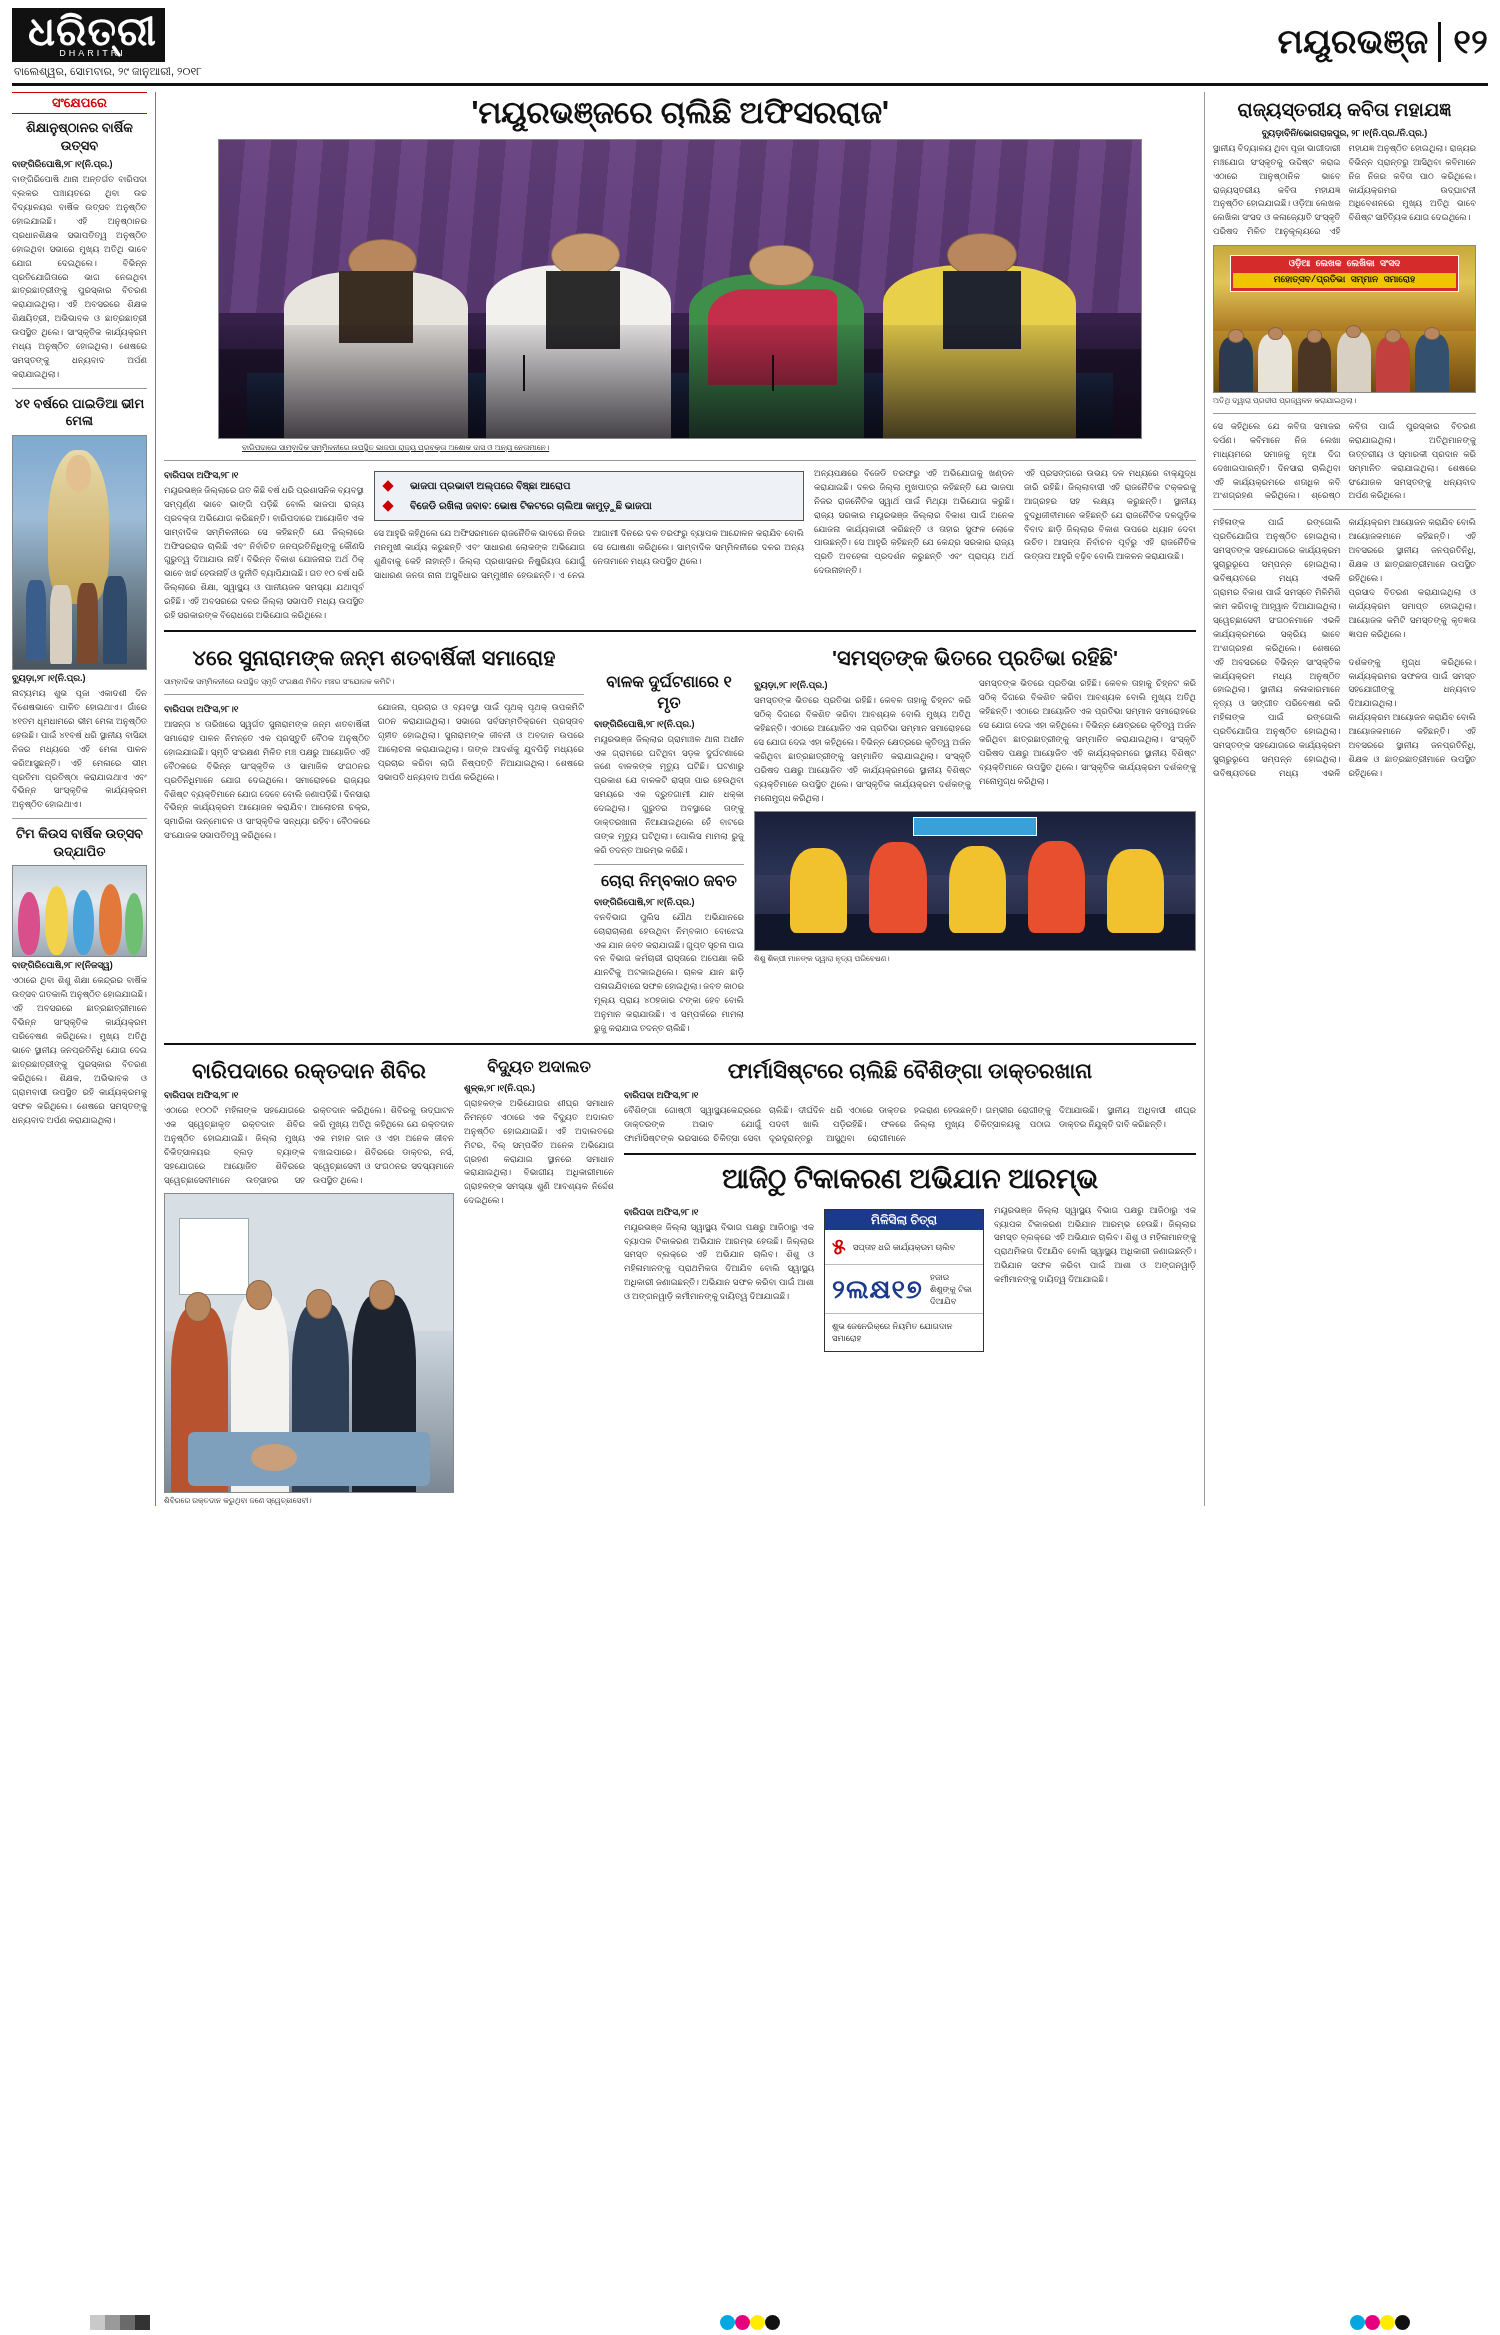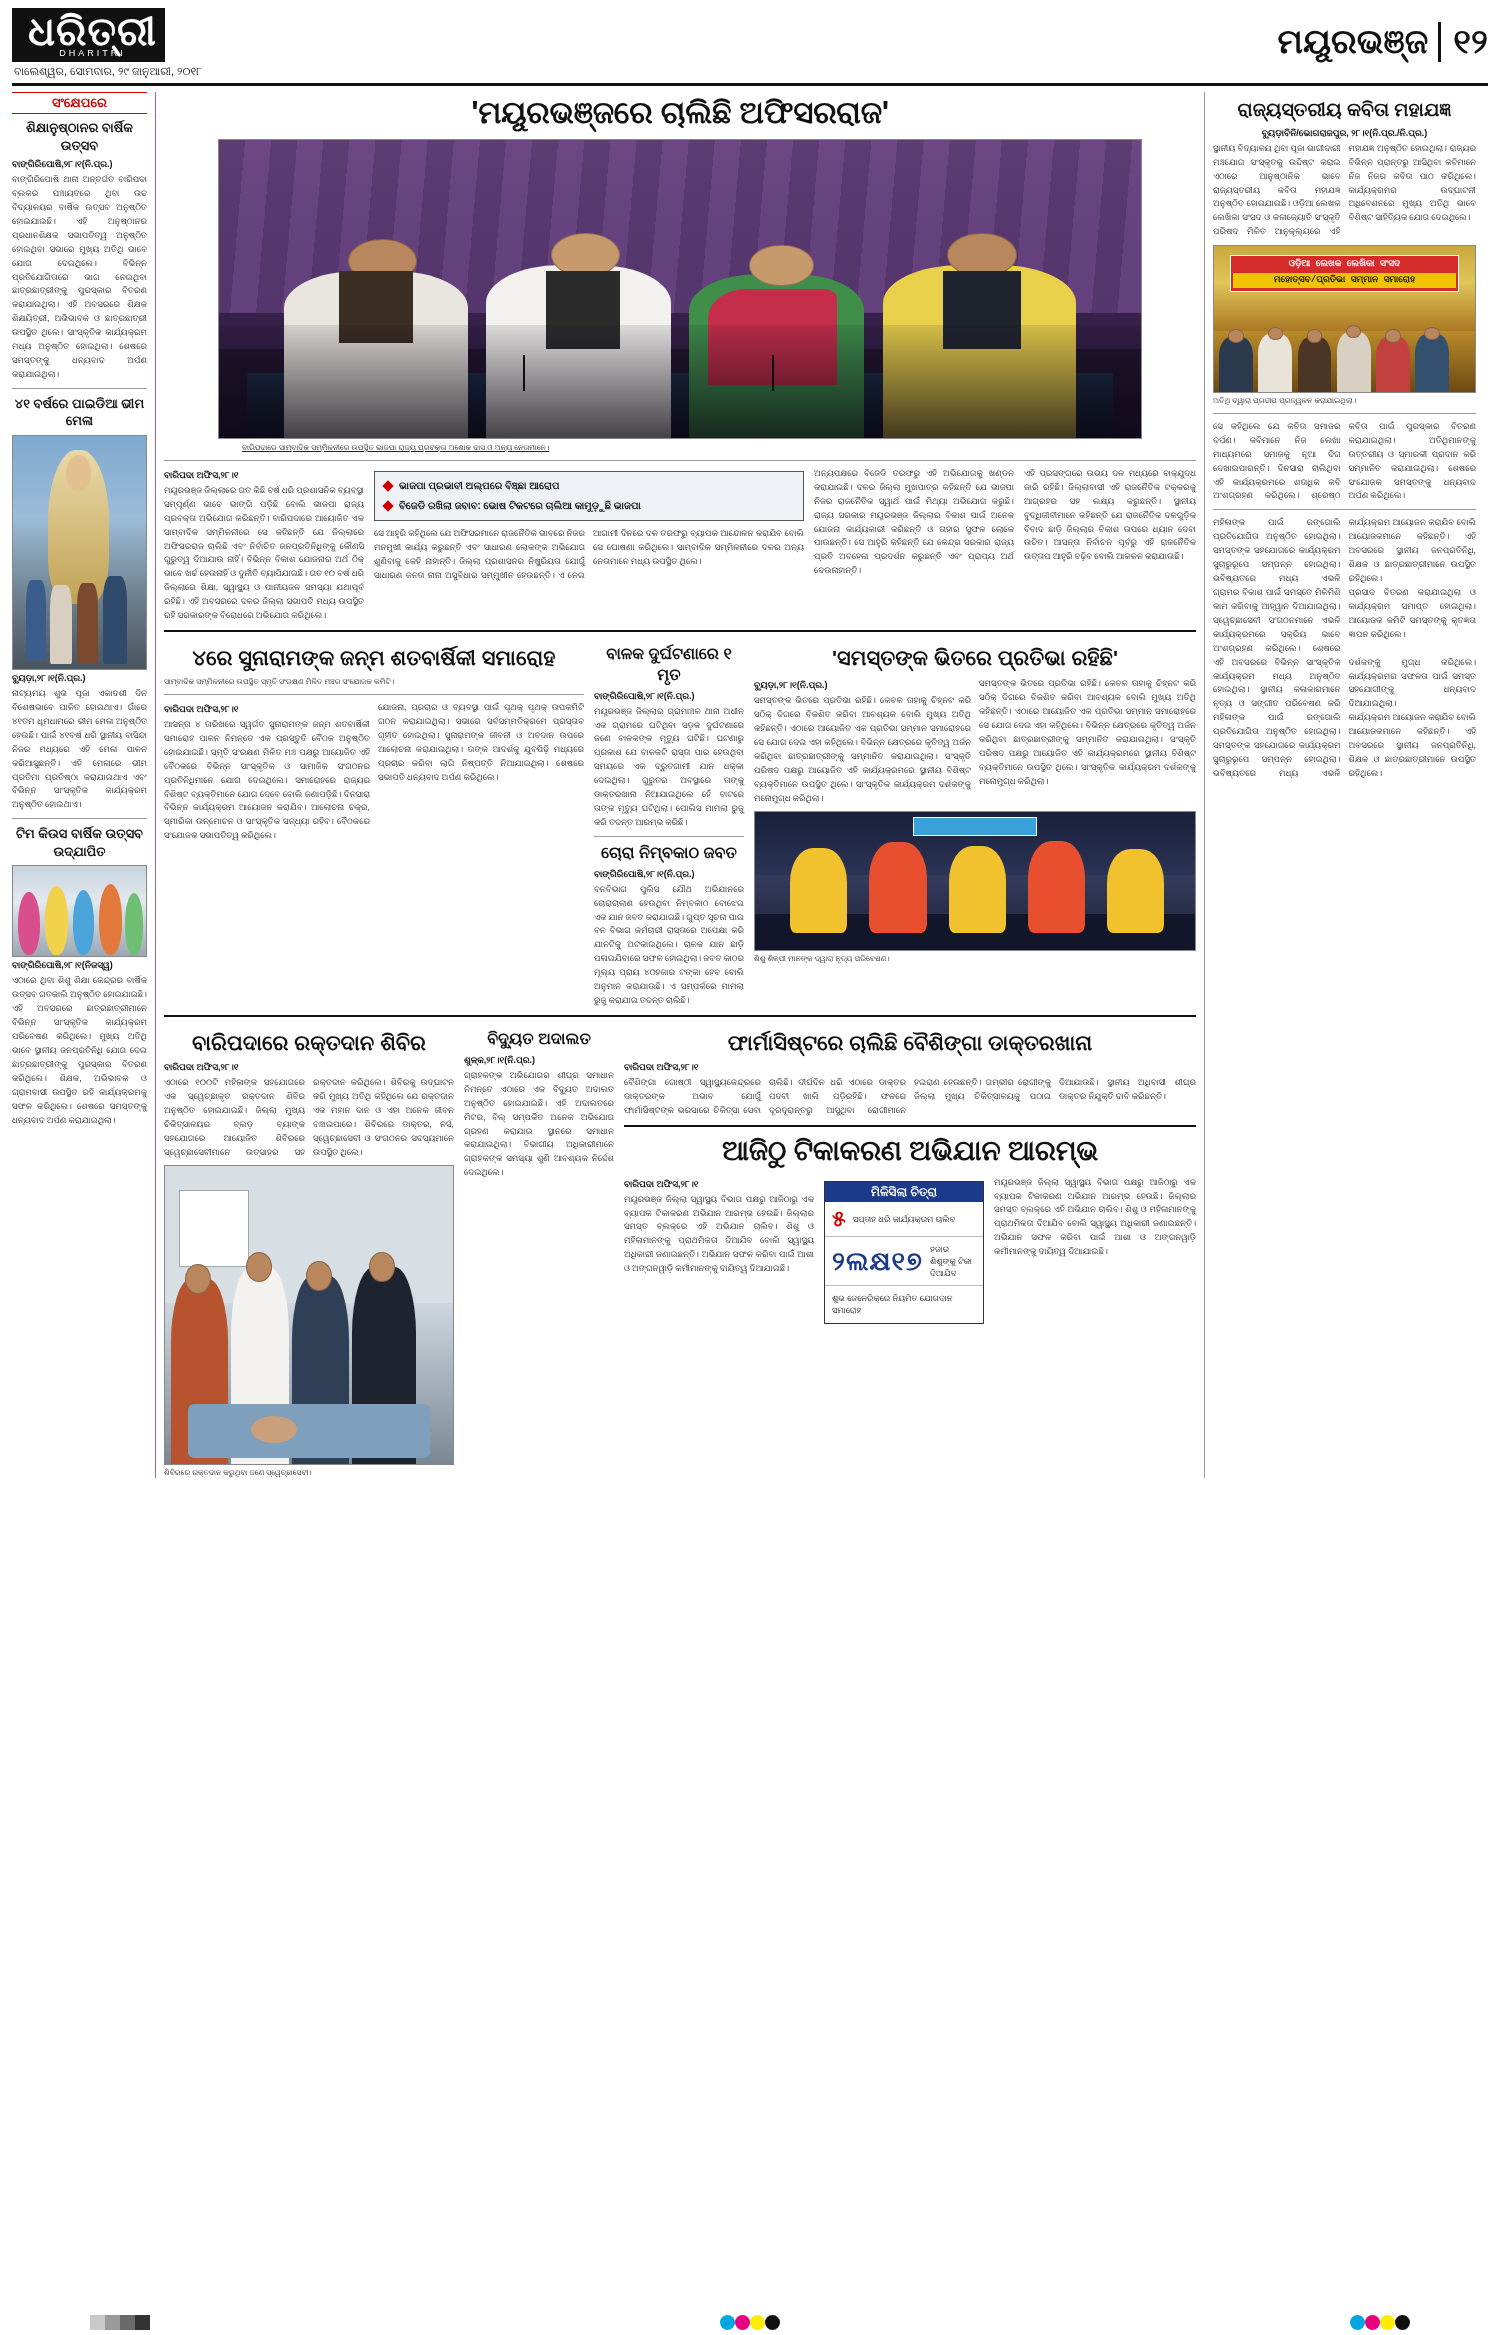--- a/index.html
+++ b/index.html
@@ -193,21 +193,21 @@
 
   
   .callout {
     border: 1px solid #555;
     background: #eef1f6;
     padding: 7px 9px;
     margin: 4px 0 6px 0;
   }
   .callout .cl-item {
     display:flex;
-    gap:7px;
+    gap:18px;
     font-size: 10px;
     font-weight: bold;
     line-height: 1.4;
     margin-bottom: 6px;
   }
   .callout .cl-item:last-child { margin-bottom:0; }
   .bullet-sq {
     width: 8px; height: 8px; background:#c00; flex:0 0 8px; margin-top:3px;
     transform: rotate(45deg);
   }
@@ -414,21 +414,21 @@
             <div style="flex:1;">
               <div class="byline">ବାରିପଦା ଅଫିସ,୨୮।୧</div>
               <div class="body-text">ଆସନ୍ତା ୪ ତାରିଖରେ ସ୍ୱର୍ଗତ ସୁନାରାମଙ୍କ ଜନ୍ମ ଶତବାର୍ଷିକୀ ସମାରୋହ ପାଳନ ନିମନ୍ତେ ଏକ ପ୍ରସ୍ତୁତି ବୈଠକ ଅନୁଷ୍ଠିତ ହୋଇଯାଇଛି। ସ୍ମୃତି ସଂରକ୍ଷଣ ମିଳିତ ମଞ୍ଚ ପକ୍ଷରୁ ଆୟୋଜିତ ଏହି ବୈଠକରେ ବିଭିନ୍ନ ସାଂସ୍କୃତିକ ଓ ସାମାଜିକ ସଂଗଠନର ପ୍ରତିନିଧିମାନେ ଯୋଗ ଦେଇଥିଲେ। ସମାରୋହରେ ରାଜ୍ୟର ବିଶିଷ୍ଟ ବ୍ୟକ୍ତିମାନେ ଯୋଗ ଦେବେ ବୋଲି ଜଣାପଡ଼ିଛି। ଦିନସାରା ବିଭିନ୍ନ କାର୍ଯ୍ୟକ୍ରମ ଆୟୋଜନ କରାଯିବ। ଆଲୋଚନା ଚକ୍ର, ସ୍ମାରିକା ଉନ୍ମୋଚନ ଓ ସାଂସ୍କୃତିକ ସନ୍ଧ୍ୟା ରହିବ। ବୈଠକରେ ସଂଯୋଜକ ସଭାପତିତ୍ୱ କରିଥିଲେ।</div>
             </div>
             <div style="flex:1;">
               <div class="body-text">ଯୋଜନା, ପ୍ରଚାର ଓ ବ୍ୟବସ୍ଥା ପାଇଁ ପୃଥକ୍ ପୃଥକ୍ ଉପକମିଟି ଗଠନ କରାଯାଇଥିଲା। ସଭାରେ ସର୍ବସମ୍ମତିକ୍ରମେ ପ୍ରସ୍ତାବ ଗୃହୀତ ହୋଇଥିଲା। ସୁନାରାମଙ୍କ ଜୀବନୀ ଓ ଅବଦାନ ଉପରେ ଆଲୋଚନା କରାଯାଇଥିଲା। ତାଙ୍କ ଆଦର୍ଶକୁ ଯୁବପିଢ଼ି ମଧ୍ୟରେ ପ୍ରଚାର କରିବା ଲାଗି ନିଷ୍ପତ୍ତି ନିଆଯାଇଥିଲା। ଶେଷରେ ସଭାପତି ଧନ୍ୟବାଦ ଅର୍ପଣ କରିଥିଲେ।</div>
             </div>
           </div>
         </div>
 
-        <div style="width:150px;">
+        <div style="width:150px;margin-top:28px;">
           <div class="sm-hl">ବାଳକ ଦୁର୍ଘଟଣାରେ ୧ ମୃତ</div>
           <div class="byline">ବାଙ୍ଗିରିପୋଷି,୨୮।୧(ନି.ପ୍ର.)</div>
           <div class="body-text">ମୟୂରଭଞ୍ଜ ଜିଲ୍ଲାର ଗ୍ରାମାଞ୍ଚଳ ଥାନା ଅଧୀନ ଏକ ଗ୍ରାମରେ ଘଟିଥିବା ସଡ଼କ ଦୁର୍ଘଟଣାରେ ଜଣେ ବାଳକଙ୍କ ମୃତ୍ୟୁ ଘଟିଛି। ଘଟଣାରୁ ପ୍ରକାଶ ଯେ ବାଳକଟି ରାସ୍ତା ପାର ହେଉଥିବା ସମୟରେ ଏକ ଦ୍ରୁତଗାମୀ ଯାନ ଧକ୍କା ଦେଇଥିଲା। ଗୁରୁତର ଅବସ୍ଥାରେ ତାଙ୍କୁ ଡାକ୍ତରଖାନା ନିଆଯାଇଥିଲେ ହେଁ ବାଟରେ ତାଙ୍କ ମୃତ୍ୟୁ ଘଟିଥିଲା। ପୋଲିସ ମାମଲା ରୁଜୁ କରି ତଦନ୍ତ ଆରମ୍ଭ କରିଛି।</div>
           <div class="rule"></div>
           <div class="sm-hl">ଚୋରା ନିମ୍ବକାଠ ଜବତ</div>
           <div class="byline">ବାଙ୍ଗିରିପୋଷି,୨୮।୧(ନି.ପ୍ର.)</div>
           <div class="body-text">ବନବିଭାଗ ପୁଲିସ ଯୌଥ ଅଭିଯାନରେ ଚୋରାଚାଲାଣ ହେଉଥିବା ନିମ୍ବକାଠ ବୋଝେଇ ଏକ ଯାନ ଜବତ କରାଯାଇଛି। ଗୁପ୍ତ ସୂଚନା ପାଇ ବନ ବିଭାଗ କର୍ମଚାରୀ ରାସ୍ତାରେ ଅପେକ୍ଷା କରି ଯାନଟିକୁ ଅଟକାଇଥିଲେ। ଚାଳକ ଯାନ ଛାଡ଼ି ପଳାଇଯିବାରେ ସଫଳ ହୋଇଥିଲା। ଜବତ କାଠର ମୂଲ୍ୟ ପ୍ରାୟ ୪୦ହଜାର ଟଙ୍କା ହେବ ବୋଲି ଅନୁମାନ କରାଯାଉଛି। ଏ ସମ୍ପର୍କରେ ମାମଲା ରୁଜୁ କରାଯାଇ ତଦନ୍ତ ଚାଲିଛି।</div>
         </div>
 
         <div style="flex:1;">

